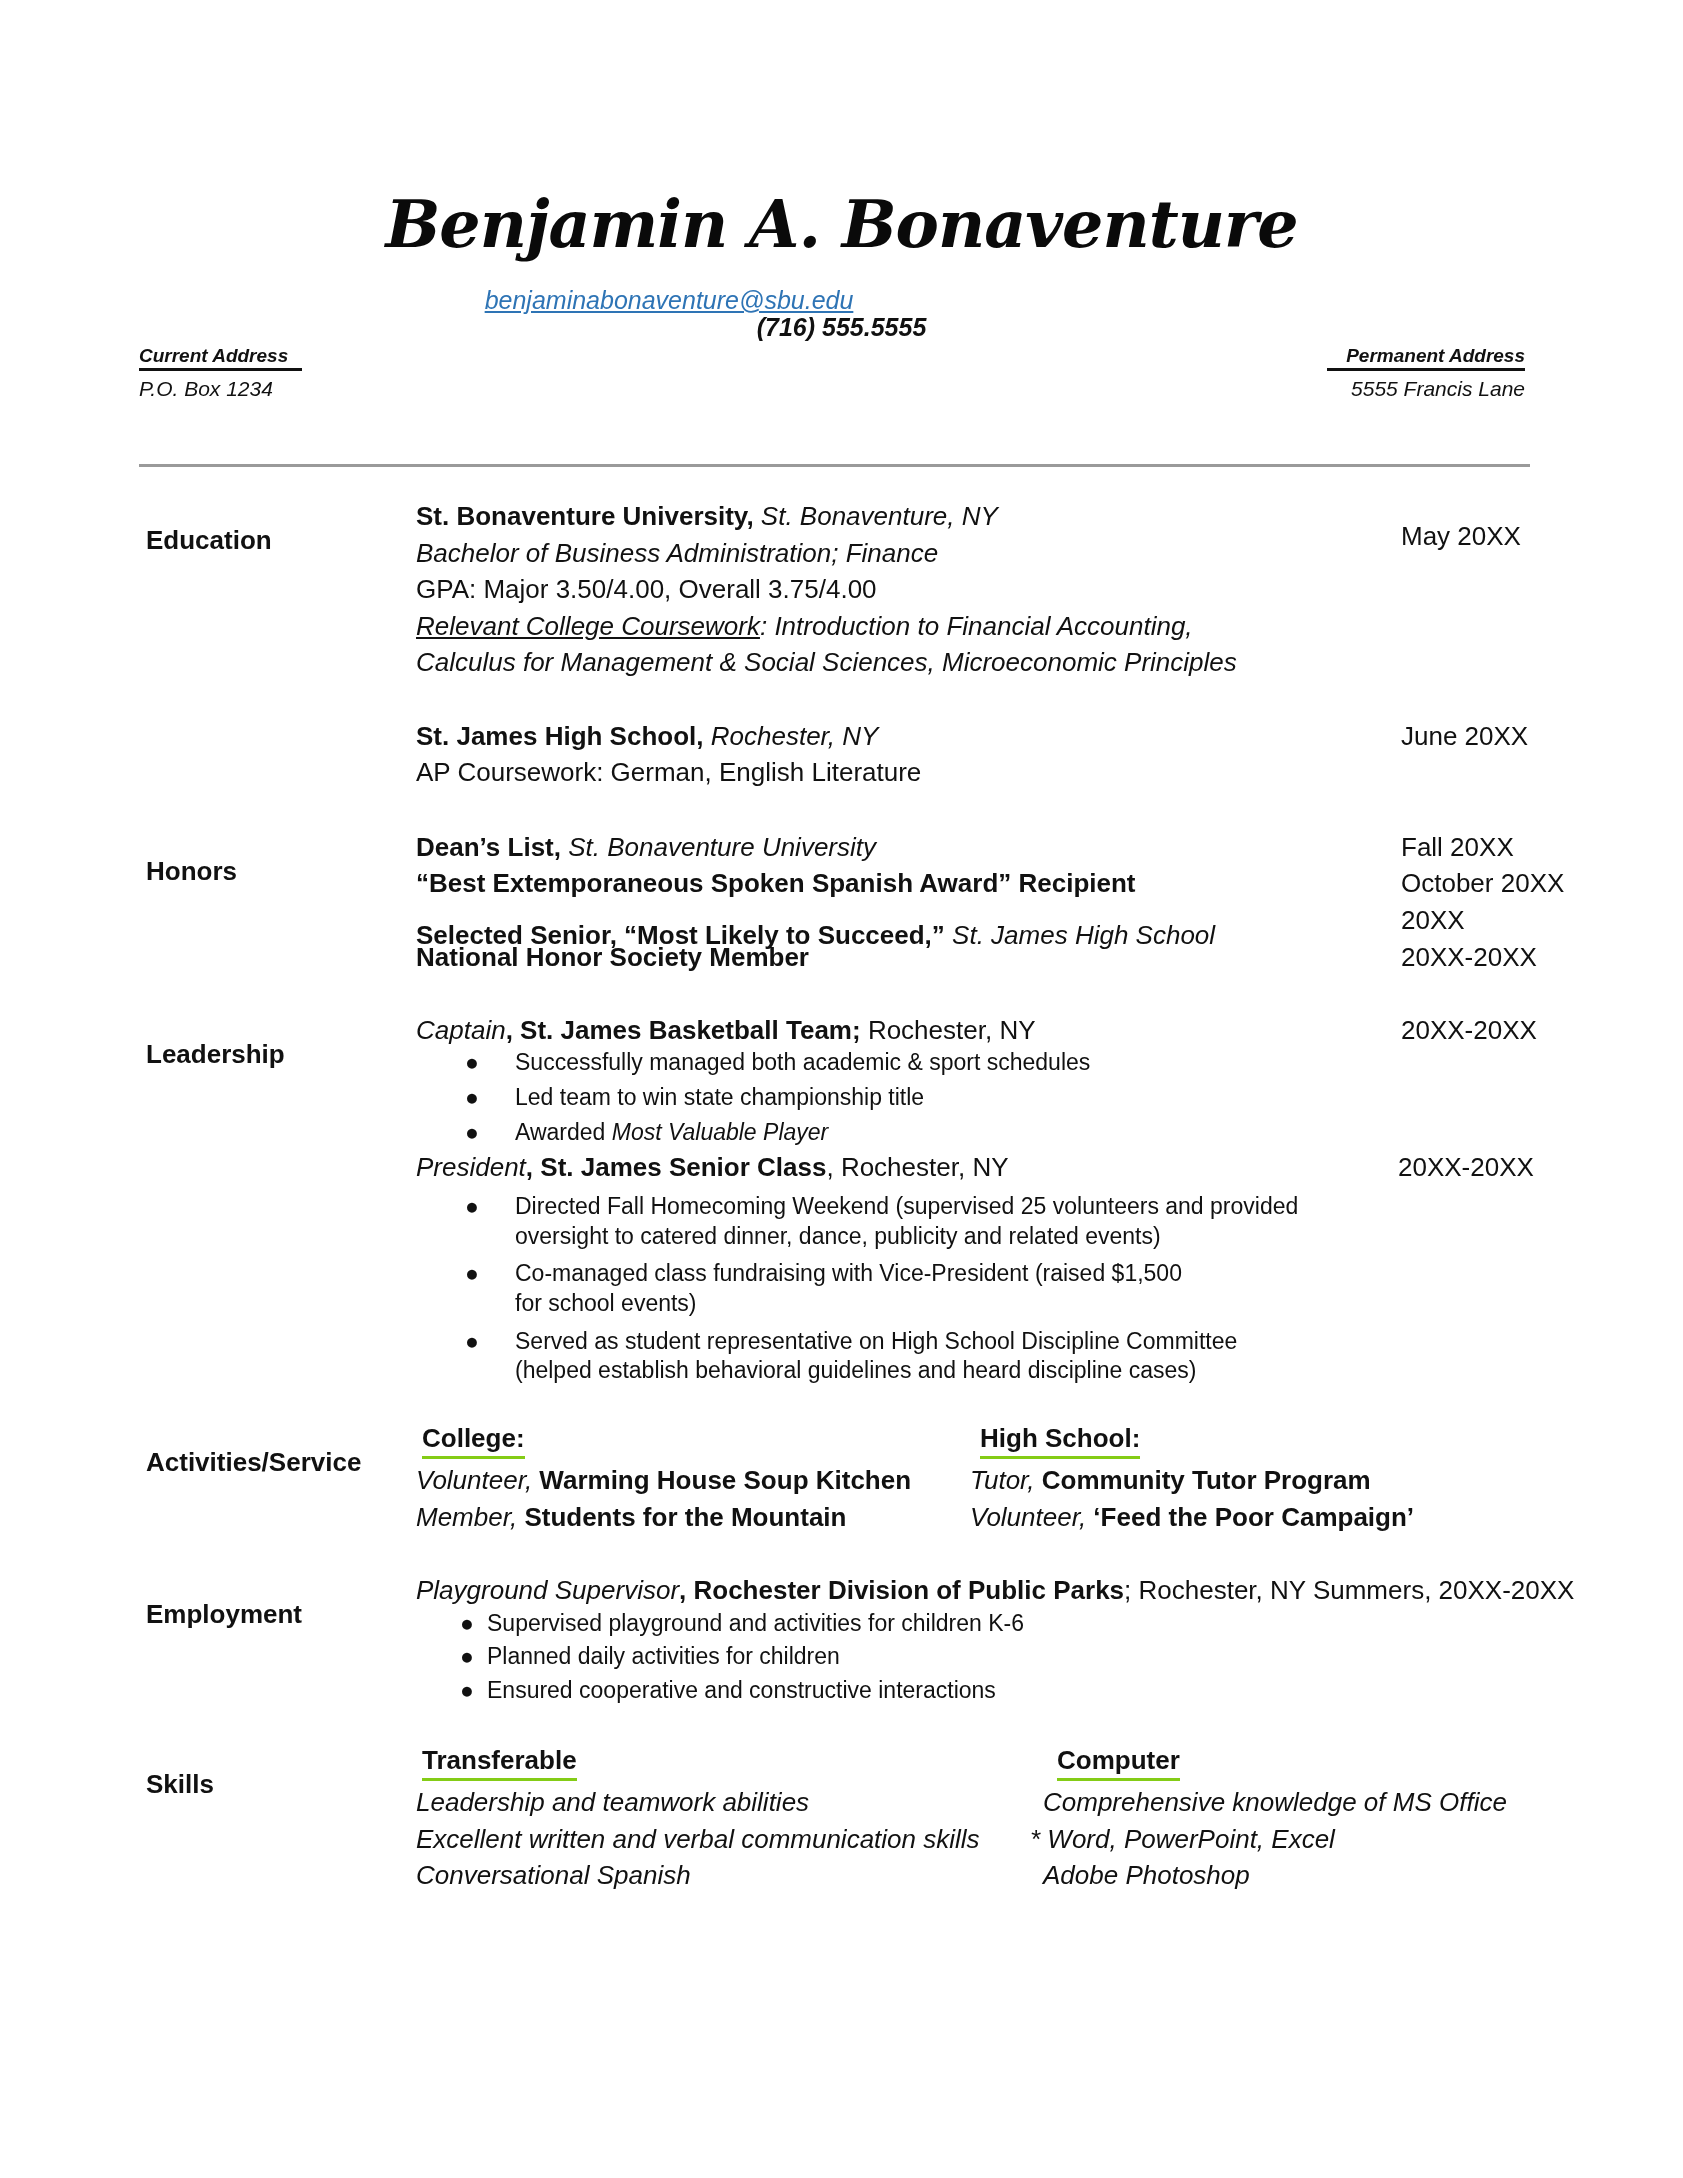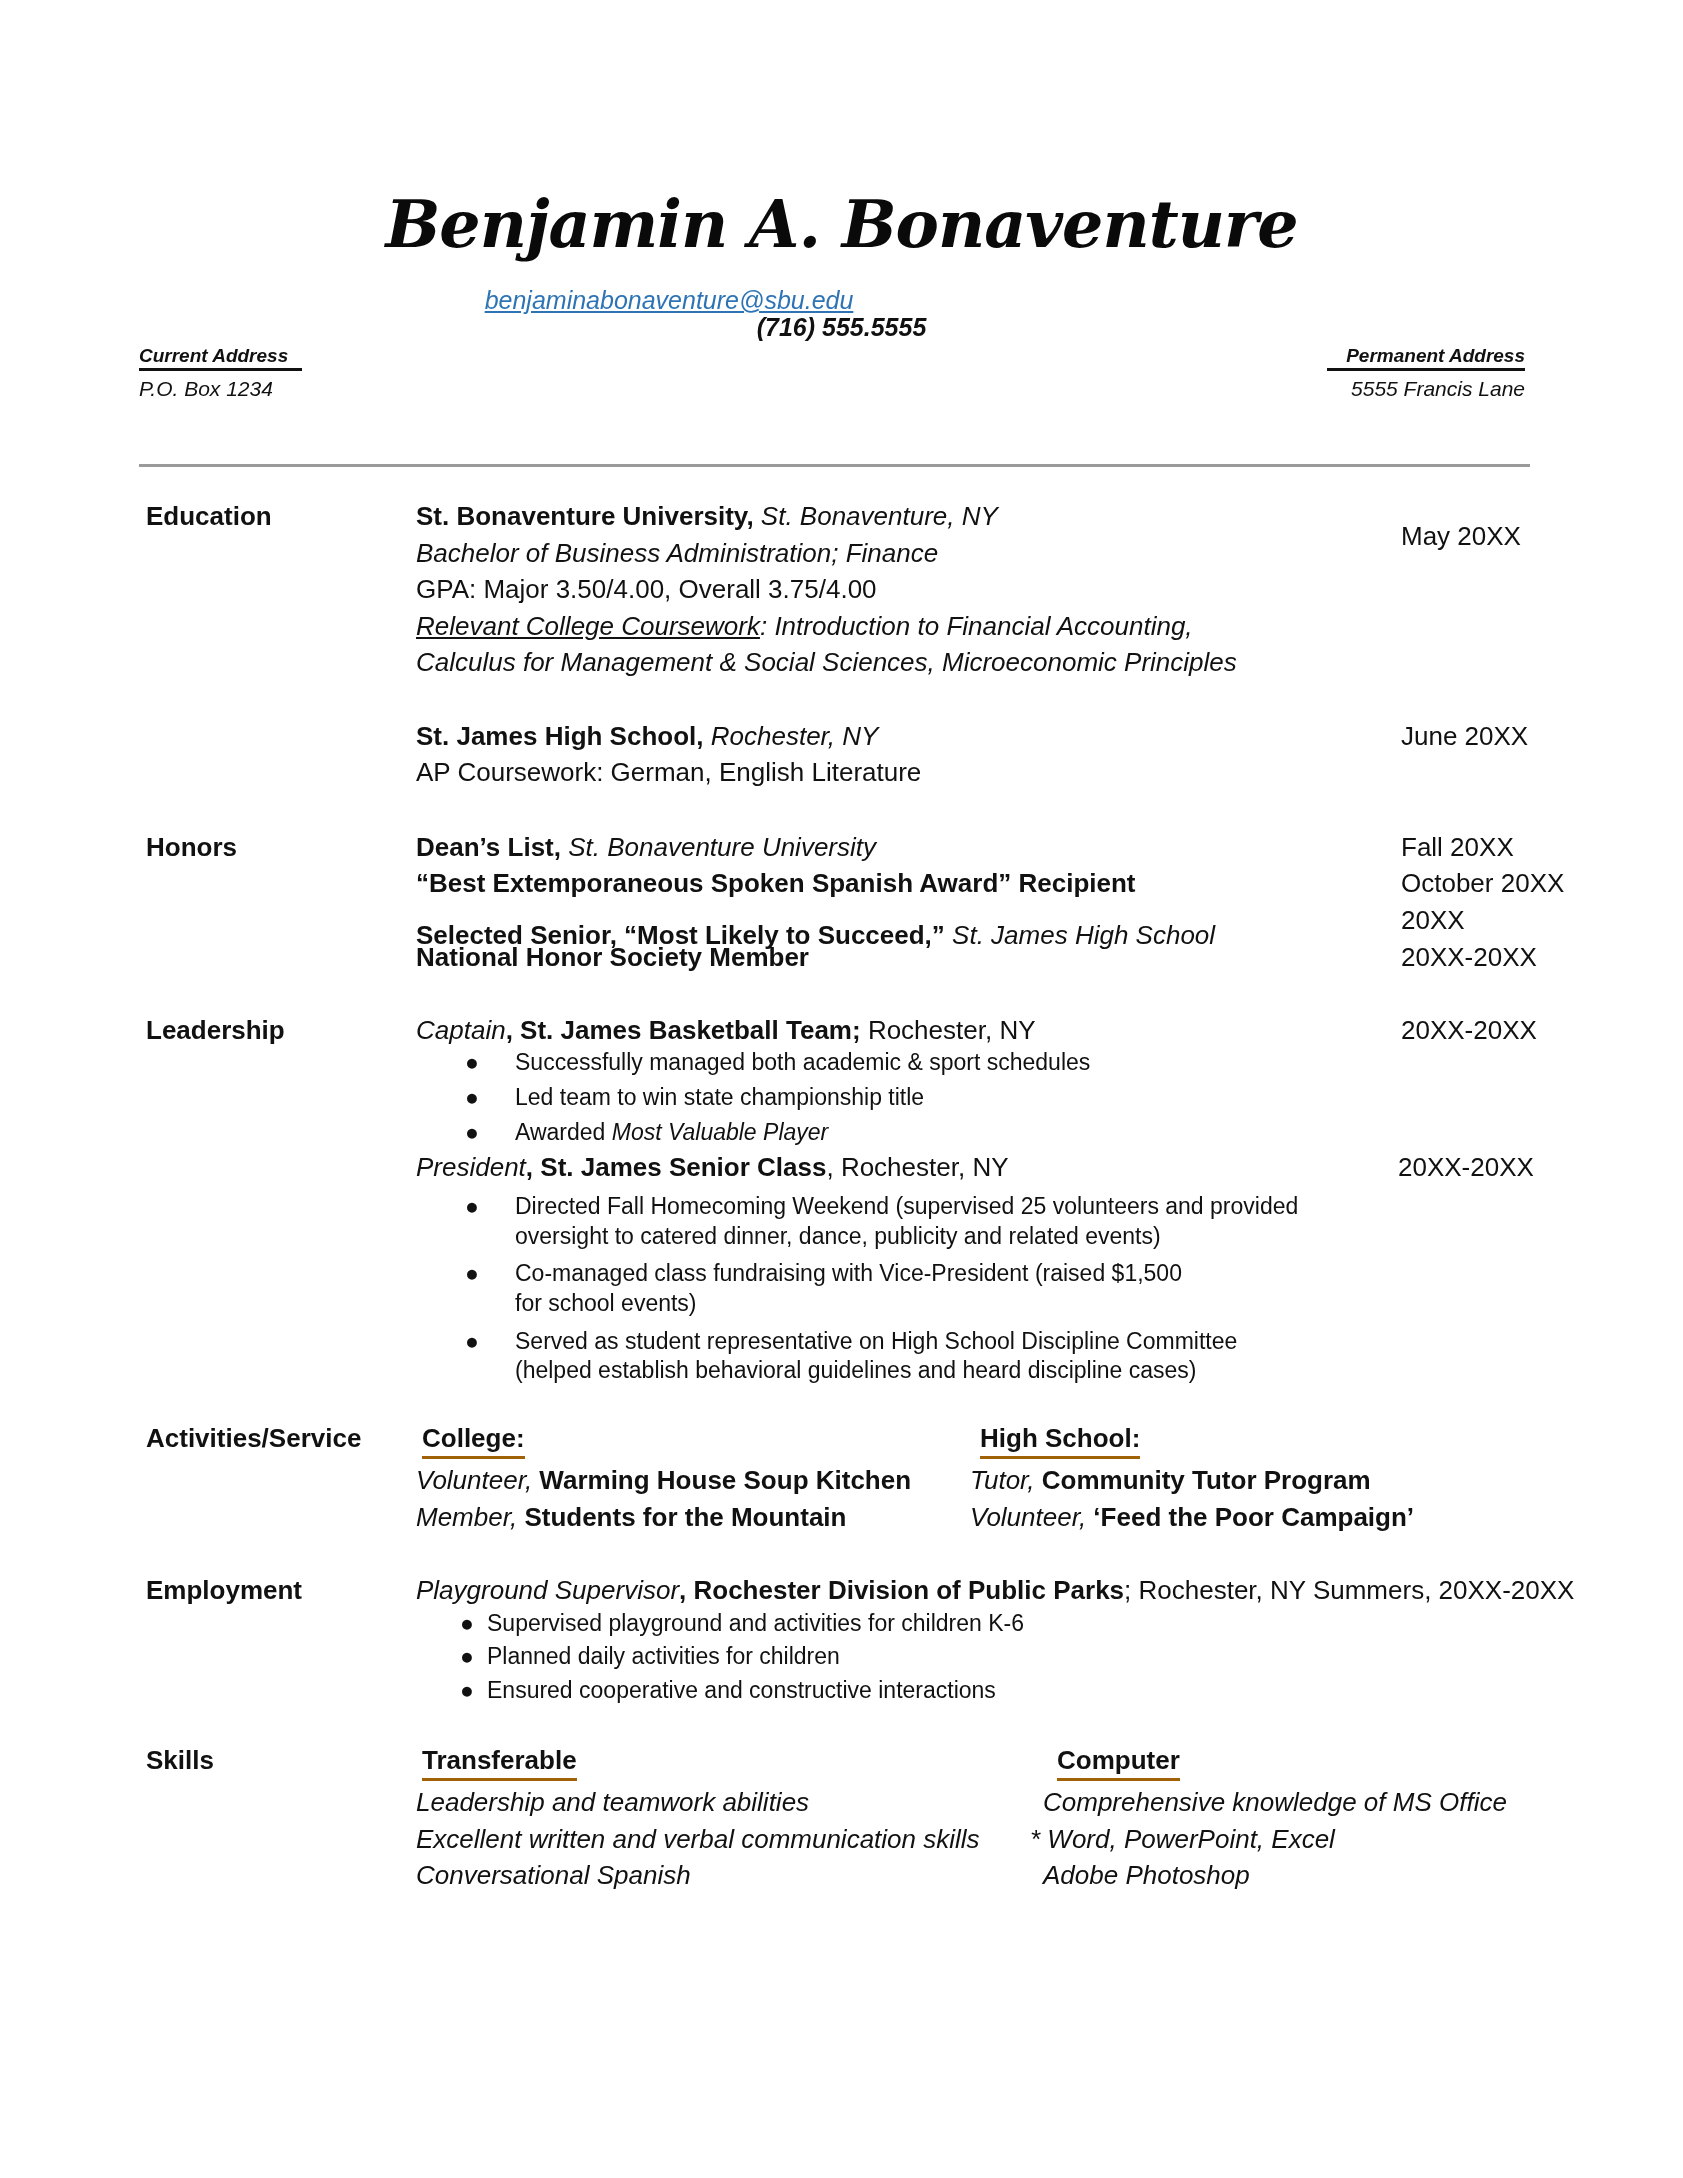--- a/index.html
+++ b/index.html
@@ -21,26 +21,26 @@
   .addr-label { font-size: 19px; font-weight: bold; font-style: italic; border-bottom: 3px solid #111; padding-bottom: 1px; }
   .addr-val { font-size: 21px; font-style: italic; }
   #cur-label { left: 139px; top: 345px; width: 163px; }
   #cur-val { left: 139px; top: 377px; }
   #perm-label { right: 158px; top: 345px; width: 198px; text-align: right; }
   #perm-val { right: 158px; top: 377px; text-align: right; }
 
   #rule { left: 139px; top: 464px; width: 1391px; height: 3px; background: #9a9a9a; }
 
   
-  .sec { font-size: 26px; font-weight: bold; left: 146px; }
+  .sec { font-size: 26px; font-weight: bold; left: 146px; margin-top: 24px; }
   .line { font-size: 26px; left: 416px; }
   .date { font-size: 26px; left: 1401px; }
   .bul { font-size: 23px; }
   .dot { font-size: 23px; }
-  .hdr-u { font-weight: bold; border-bottom: 3px solid #a16207; padding-bottom: 2px; }
+  .hdr-u { font-weight: bold; border-bottom: 3px solid #84cc16; padding-bottom: 2px; }
 </style>
 </head>
 <body>
 
 <div id="name" class="abs">Benjamin A. Bonaventure</div>
 <div id="email" class="abs">
   <a>benjaminabonaventure@sbu.edu</a>
 </div>
 <div id="phone" class="abs">(716) 555.5555</div>
 

